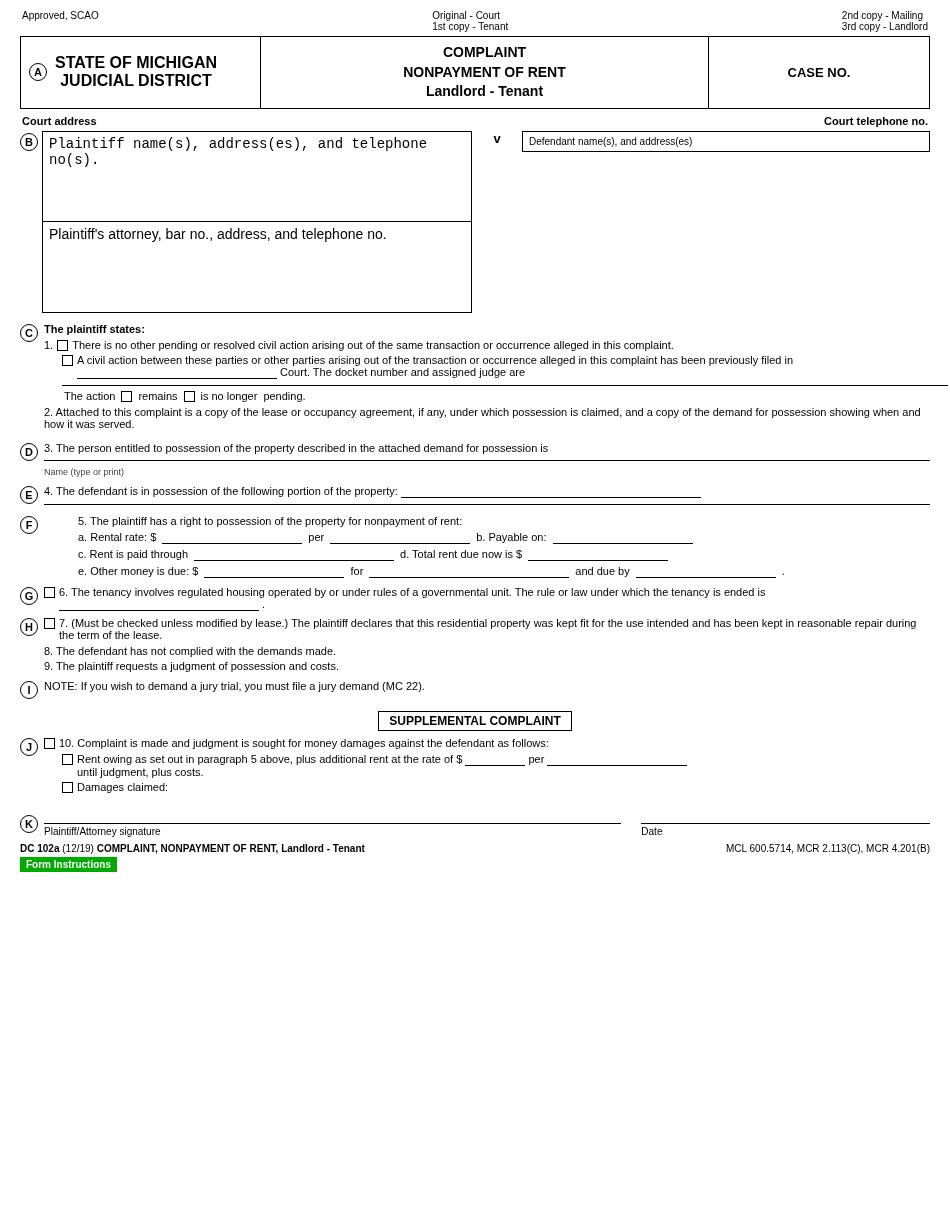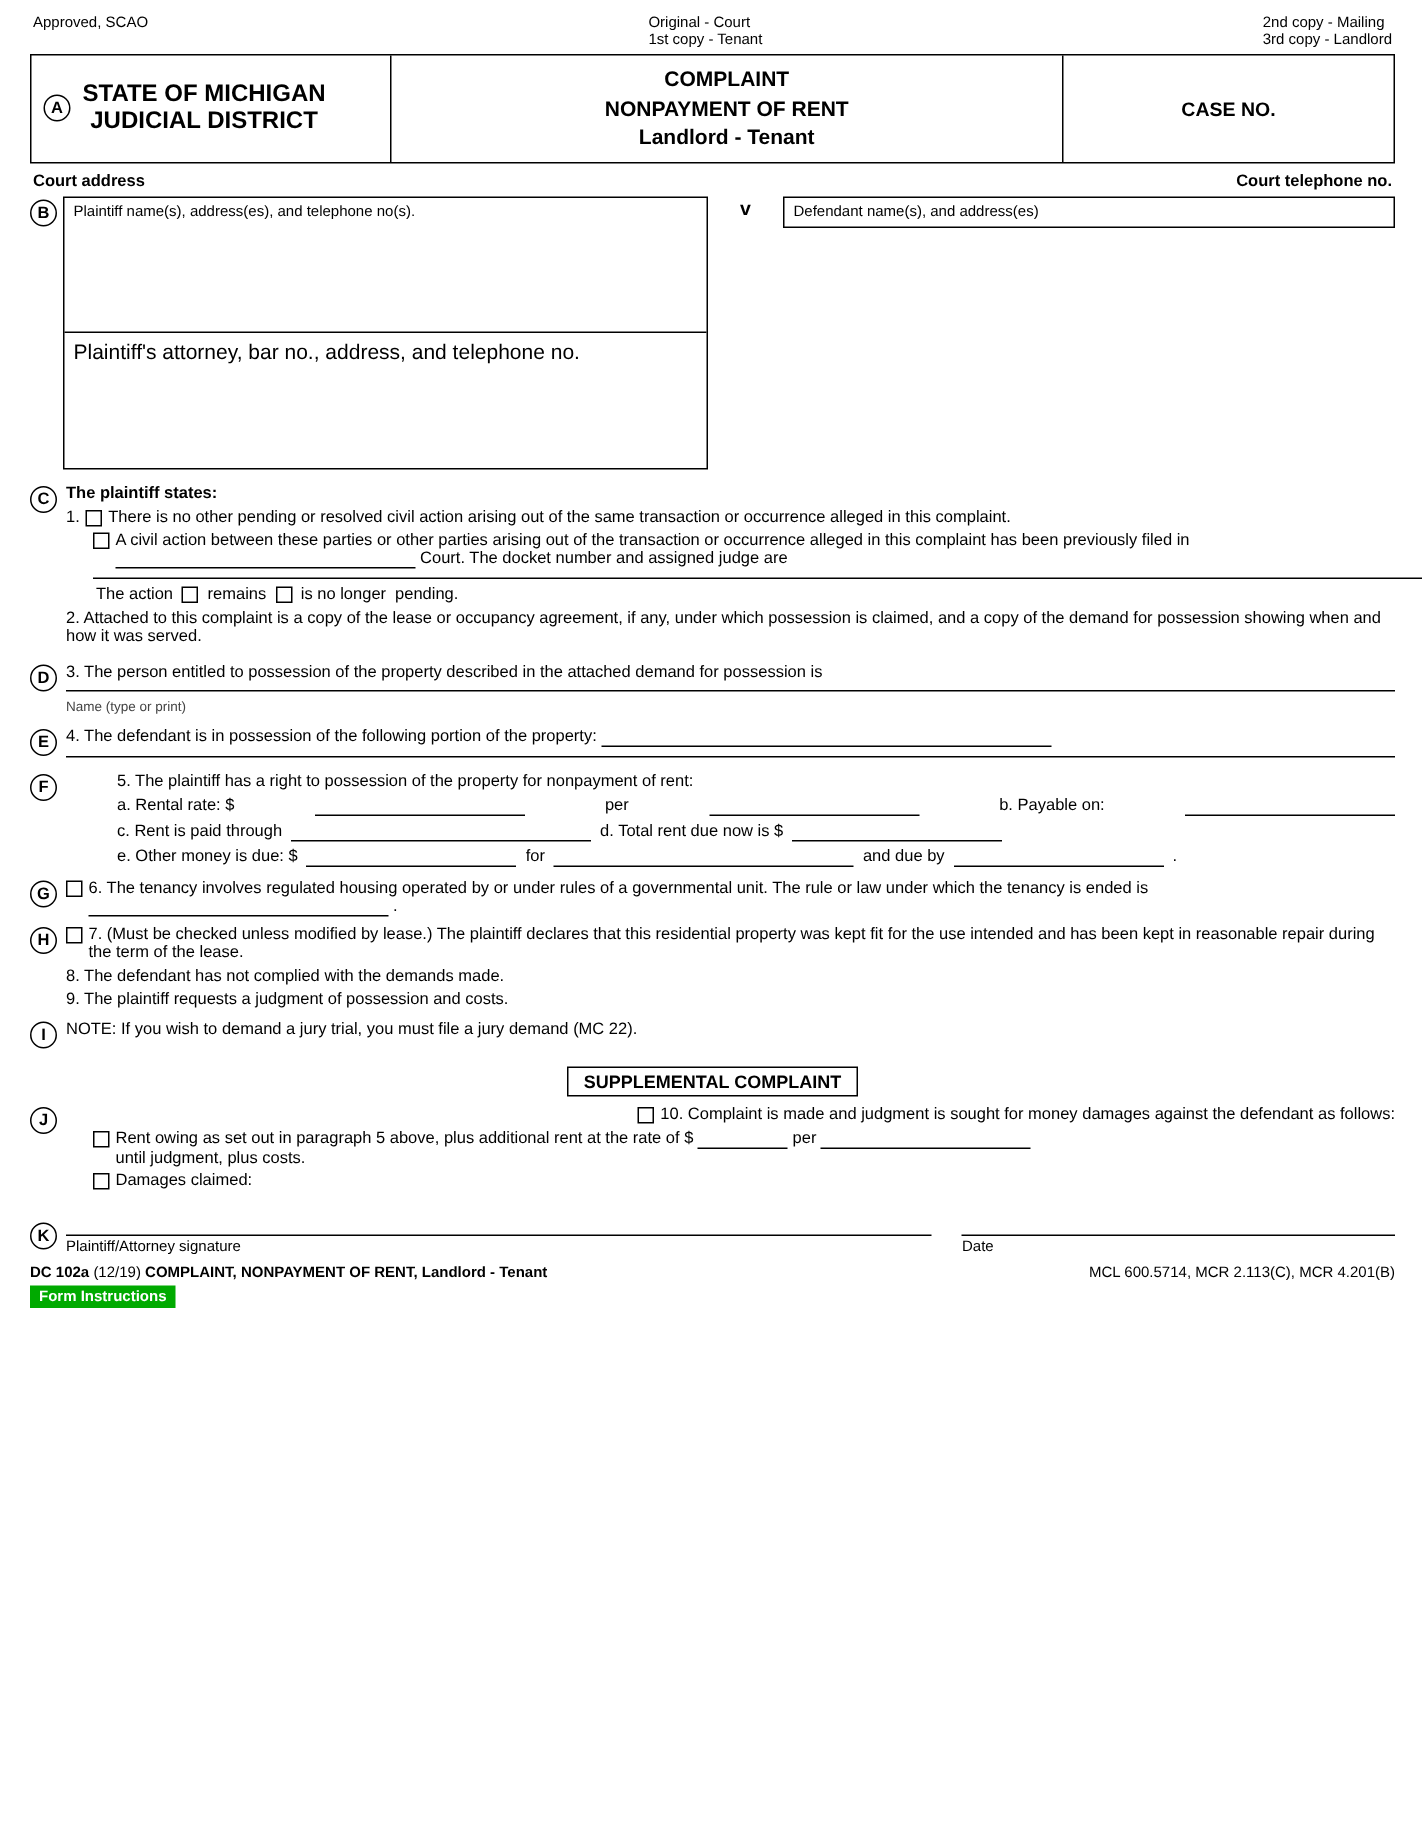--- a/index.html
+++ b/index.html
@@ -83,21 +83,22 @@
     .court-label { font-weight: bold; font-size: 11px; }
     .plaintiff-col {
       width: 430px;
       border: 1px solid #000;
       margin-right: 0;
     }
     .plaintiff-top {
       border-bottom: 1px solid #000;
       padding: 4px 6px;
       min-height: 90px;
-      font-size: 10px;
+      font-size: 14px;
+      font-family: Liberation Mono, monospace;
     }
     .plaintiff-bottom {
       padding: 4px 6px;
       min-height: 90px;
       font-size: 14px;
     }
     .vs-col {
       width: 50px;
       display: flex;
       align-items: center;
@@ -300,21 +301,21 @@
     </div>
     <div class="line-full"></div>
   </div>
 </div>
 
 <div style="display:flex; align-items:flex-start; gap:6px; margin-top:8px;">
   <span class="circle-label" style="flex-shrink:0; margin-top:1px;">F</span>
   <div style="flex:1;margin-left:34px;">
     <div>5.  The plaintiff has a right to possession of the property for nonpayment of rent:</div>
 
-    <div style="display:flex; align-items:center; gap:6px; margin-top:4px; margin-bottom:4px;justify-content:space-between;">
+    <div style="display:flex; align-items:center; gap:6px; margin-top:4px; margin-bottom:4px;">
       <span>a.  Rental rate: $</span>
       <span class="underline-field underline-medium">&nbsp;</span>
       <span>per</span>
       <span class="underline-field underline-medium">&nbsp;</span>
       <span>b.  Payable on:</span>
       <span class="underline-field underline-medium">&nbsp;</span>
     </div>
 
     <div style="display:flex; align-items:center; gap:6px; margin-bottom:4px;">
       <span>c.  Rent is paid through</span>
@@ -366,21 +367,21 @@
   <span>NOTE:  If you wish to demand a jury trial, you must file a jury demand (MC 22).</span>
 </div>
 
 <div class="supplemental">
   <span class="supplemental-box">SUPPLEMENTAL COMPLAINT</span>
 </div>
 
 <div style="display:flex; align-items:flex-start; gap:6px; margin-top:4px;">
   <span class="circle-label" style="flex-shrink:0; margin-top:1px;">J</span>
   <div style="flex:1;">
-    <div style="display:flex; align-items:flex-start; gap:4px; margin-bottom:4px;justify-content:flex-end;">
+    <div style="display:flex; align-items:flex-start; gap:4px; margin-bottom:4px;">
       <span class="checkbox"></span>
       <span>10.  Complaint is made and judgment is sought for money damages against the defendant as follows:</span>
     </div>
     <div style="display:flex; align-items:flex-start; gap:4px; margin-bottom:3px; padding-left:18px;">
       <span class="checkbox"></span>
       <div>
         <span>Rent owing as set out in paragraph 5 above, plus additional rent at the rate of $</span>
         <span class="underline-field underline-short">&nbsp;</span>
         <span>per</span>
         <span class="underline-field underline-medium">&nbsp;</span>

